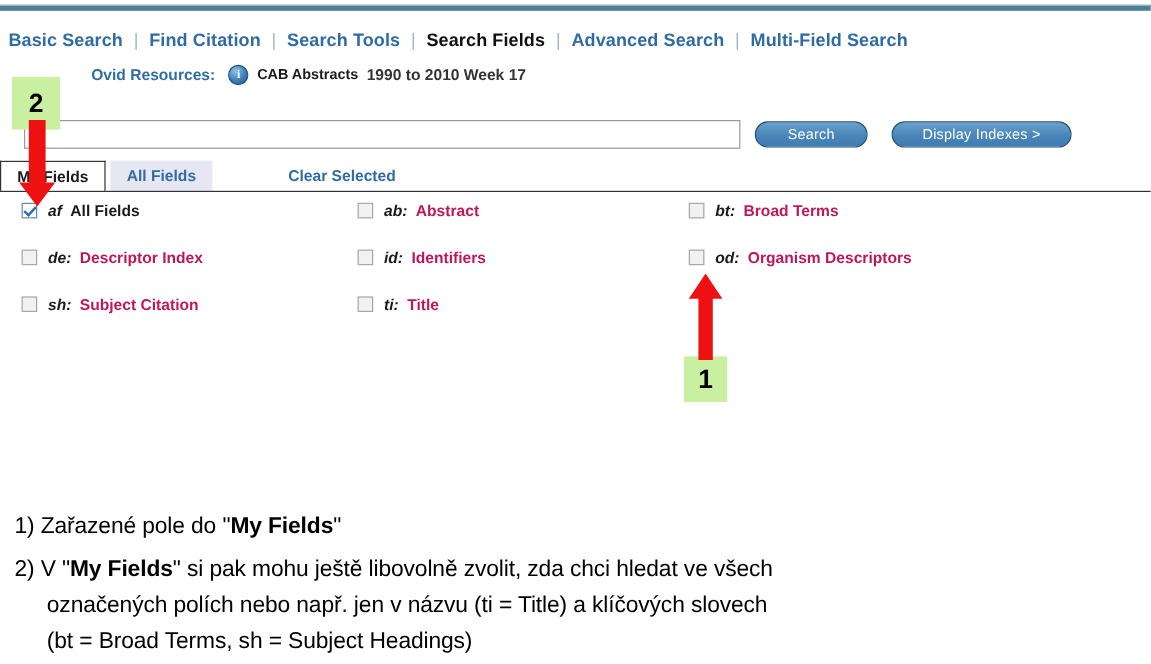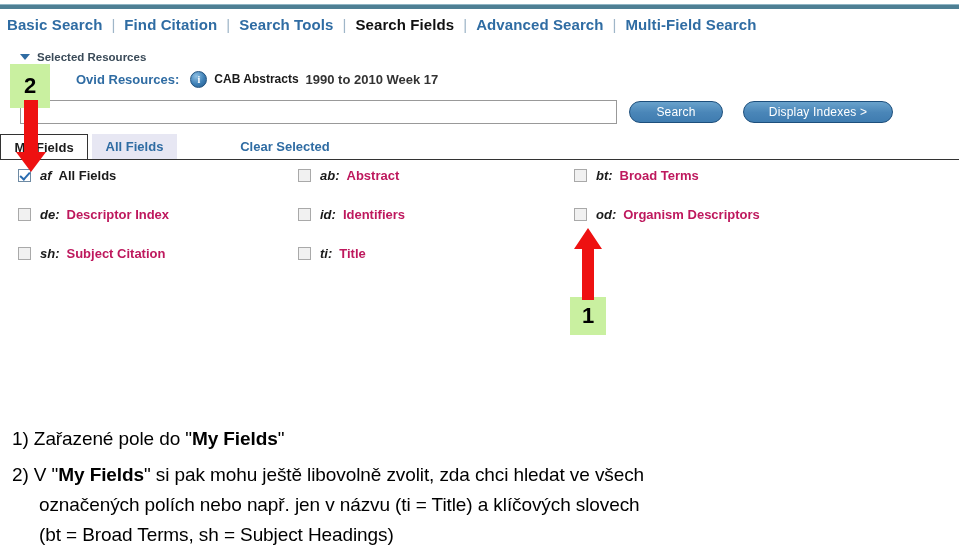--- a/index.html
+++ b/index.html
@@ -24,21 +24,21 @@
     background: #4e7f94;
     border-top: 1px solid #8fb5c4;
   }
 
   
   #main-nav {
     position: absolute;
     left: 0; top: 16px;
     width: 959px; height: 26px;
     display: flex;
-    align-items: flex-start;
+    align-items: flex-end;
     white-space: nowrap;
   }
   .nav-link {
     font-size: 15px;
     font-weight: bold;
     color: #2f6ca3;
     letter-spacing: .1px;
     padding: 0 9px;
     cursor: pointer;
   }
@@ -299,24 +299,20 @@
   <span class="nav-link">Search Tools</span>
   <span class="nav-sep">|</span>
   <span class="nav-link active">Search Fields</span>
   <span class="nav-sep">|</span>
   <span class="nav-link">Advanced Search</span>
   <span class="nav-sep">|</span>
   <span class="nav-link">Multi-Field Search</span>
 </div>
 
 <div id="selected-resources">
-  <div id="sr-head">
-    <span id="sr-caret"></span>
-    <span id="sr-head-label">Selected Resources</span>
-  </div>
   <div id="sr-row">
     <span id="ovid-label">Ovid Resources:</span>
     <span class="info-icon">i</span>
     <span id="db-name">CAB Abstracts</span>
     <span id="db-range">1990 to 2010 Week 17</span>
   </div>
 </div>
 
 <div id="search-row">
   <input id="search-input" type="text" placeholder="" style="">

